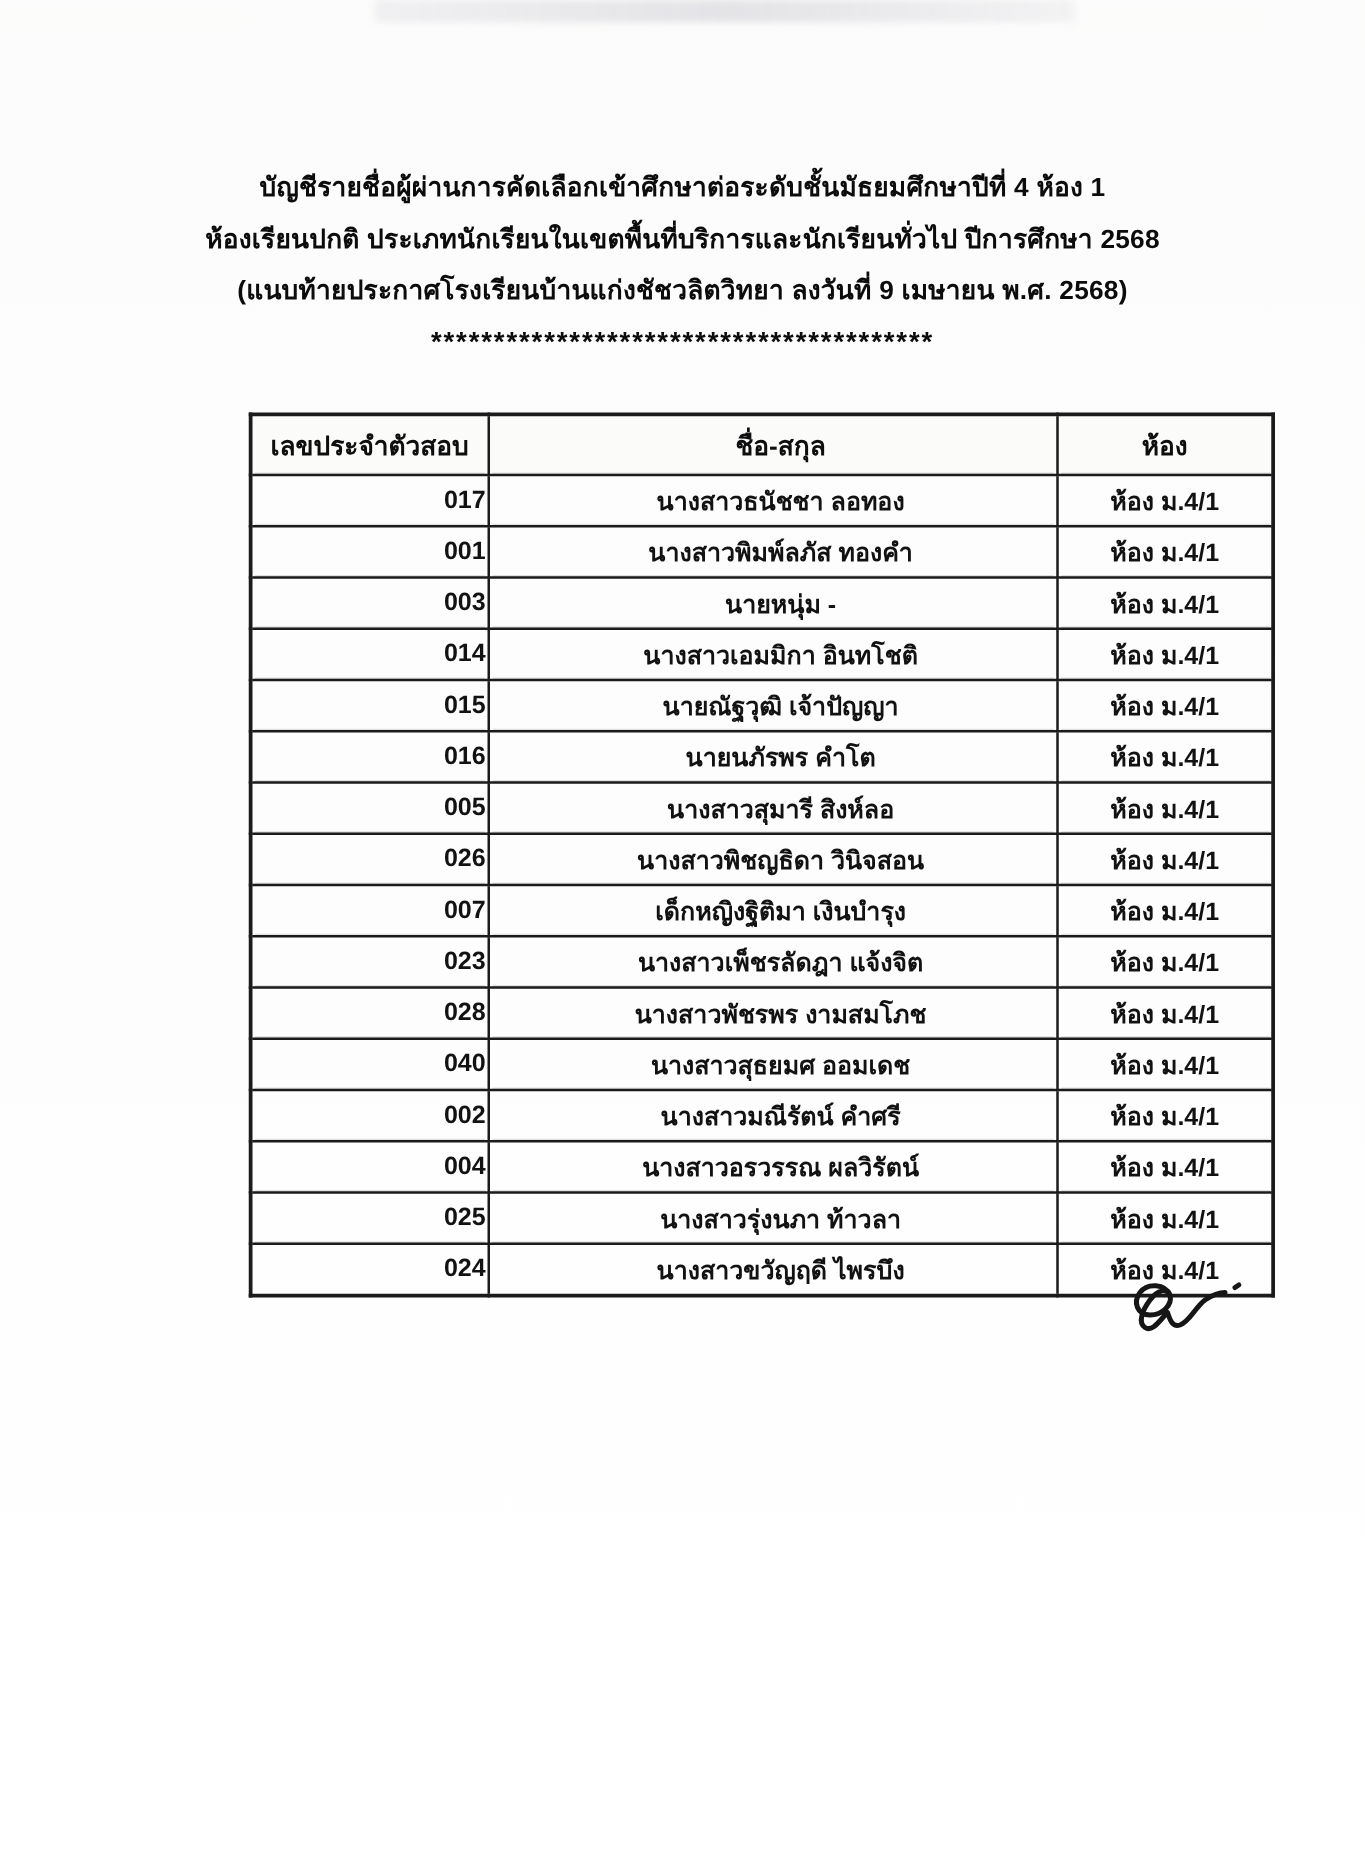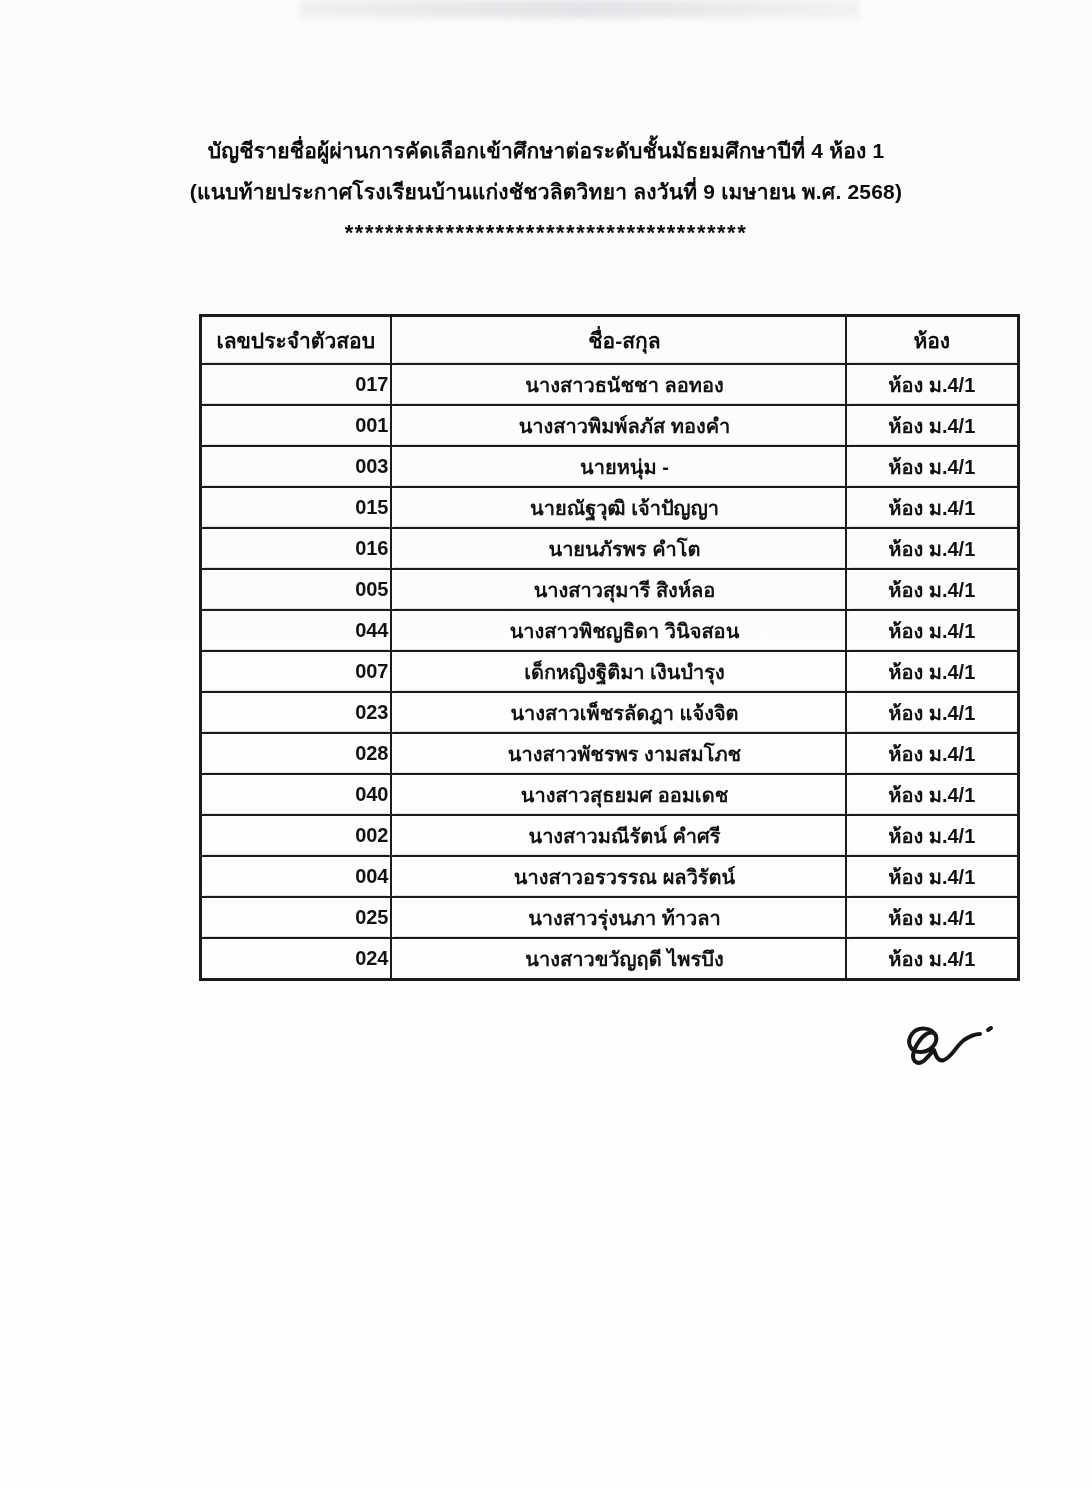--- a/index.html
+++ b/index.html
@@ -44,20 +44,21 @@
   }
   table.doc-table{
     position:absolute;
     left:199px;top:314px;
     width:818px;
     border-collapse:collapse;
     table-layout:fixed;
   }
   table.doc-table, .doc-table th, .doc-table td{
     border:2px solid #1b1b1b;
+    margin-top:16px;
   }
   table.doc-table{border-width:3px;}
   .doc-table th{
     height:44px;
     font-size:21px;
     font-weight:700;
     text-align:center;
     color:#0e0e0e;
     background:rgba(250,250,249,0.6);
   }
@@ -80,20 +81,21 @@
 </style>
 </head>
 <body>
 
 <div class="page">
 
   <div class="scan-artifact"></div>
 
   <div class="header-block">
     <div class="title-line">บัญชีรายชื่อผู้ผ่านการคัดเลือกเข้าศึกษาต่อระดับชั้นมัธยมศึกษาปีที่ 4 ห้อง 1</div>
+    <div class="title-line">ห้องเรียนปกติ ประเภทนักเรียนในเขตพื้นที่บริการและนักเรียนทั่วไป ปีการศึกษา 2568</div>
     <div class="title-line">(แนบท้ายประกาศโรงเรียนบ้านแก่งชัชวลิตวิทยา ลงวันที่ 9 เมษายน พ.ศ. 2568)</div>
     <div class="separator-line">****************************************</div>
   </div>
 
   <table class="doc-table">
     <colgroup>
       <col style="width:190px">
       <col style="width:455px">
       <col style="width:173px">
     </colgroup>
@@ -114,36 +116,41 @@
           <td class="col-no">001</td>
           <td class="col-name">นางสาวพิมพ์ลภัส ทองคำ</td>
           <td class="col-room">ห้อง ม.4/1</td>
         </tr>
         <tr>
           <td class="col-no">003</td>
           <td class="col-name">นายหนุ่ม -</td>
           <td class="col-room">ห้อง ม.4/1</td>
         </tr>
         <tr>
+          <td class="col-no">014</td>
+          <td class="col-name">นางสาวเอมมิกา อินทโชติ</td>
+          <td class="col-room">ห้อง ม.4/1</td>
+        </tr>
+        <tr>
           <td class="col-no">015</td>
           <td class="col-name">นายณัฐวุฒิ เจ้าปัญญา</td>
           <td class="col-room">ห้อง ม.4/1</td>
         </tr>
         <tr>
           <td class="col-no">016</td>
           <td class="col-name">นายนภัรพร คำโต</td>
           <td class="col-room">ห้อง ม.4/1</td>
         </tr>
         <tr>
           <td class="col-no">005</td>
           <td class="col-name">นางสาวสุมารี สิงห์ลอ</td>
           <td class="col-room">ห้อง ม.4/1</td>
         </tr>
         <tr>
-          <td class="col-no">044</td>
+          <td class="col-no">026</td>
           <td class="col-name">นางสาวพิชญธิดา วินิจสอน</td>
           <td class="col-room">ห้อง ม.4/1</td>
         </tr>
         <tr>
           <td class="col-no">007</td>
           <td class="col-name">เด็กหญิงฐิติมา เงินบำรุง</td>
           <td class="col-room">ห้อง ม.4/1</td>
         </tr>
         <tr>
           <td class="col-no">023</td>

